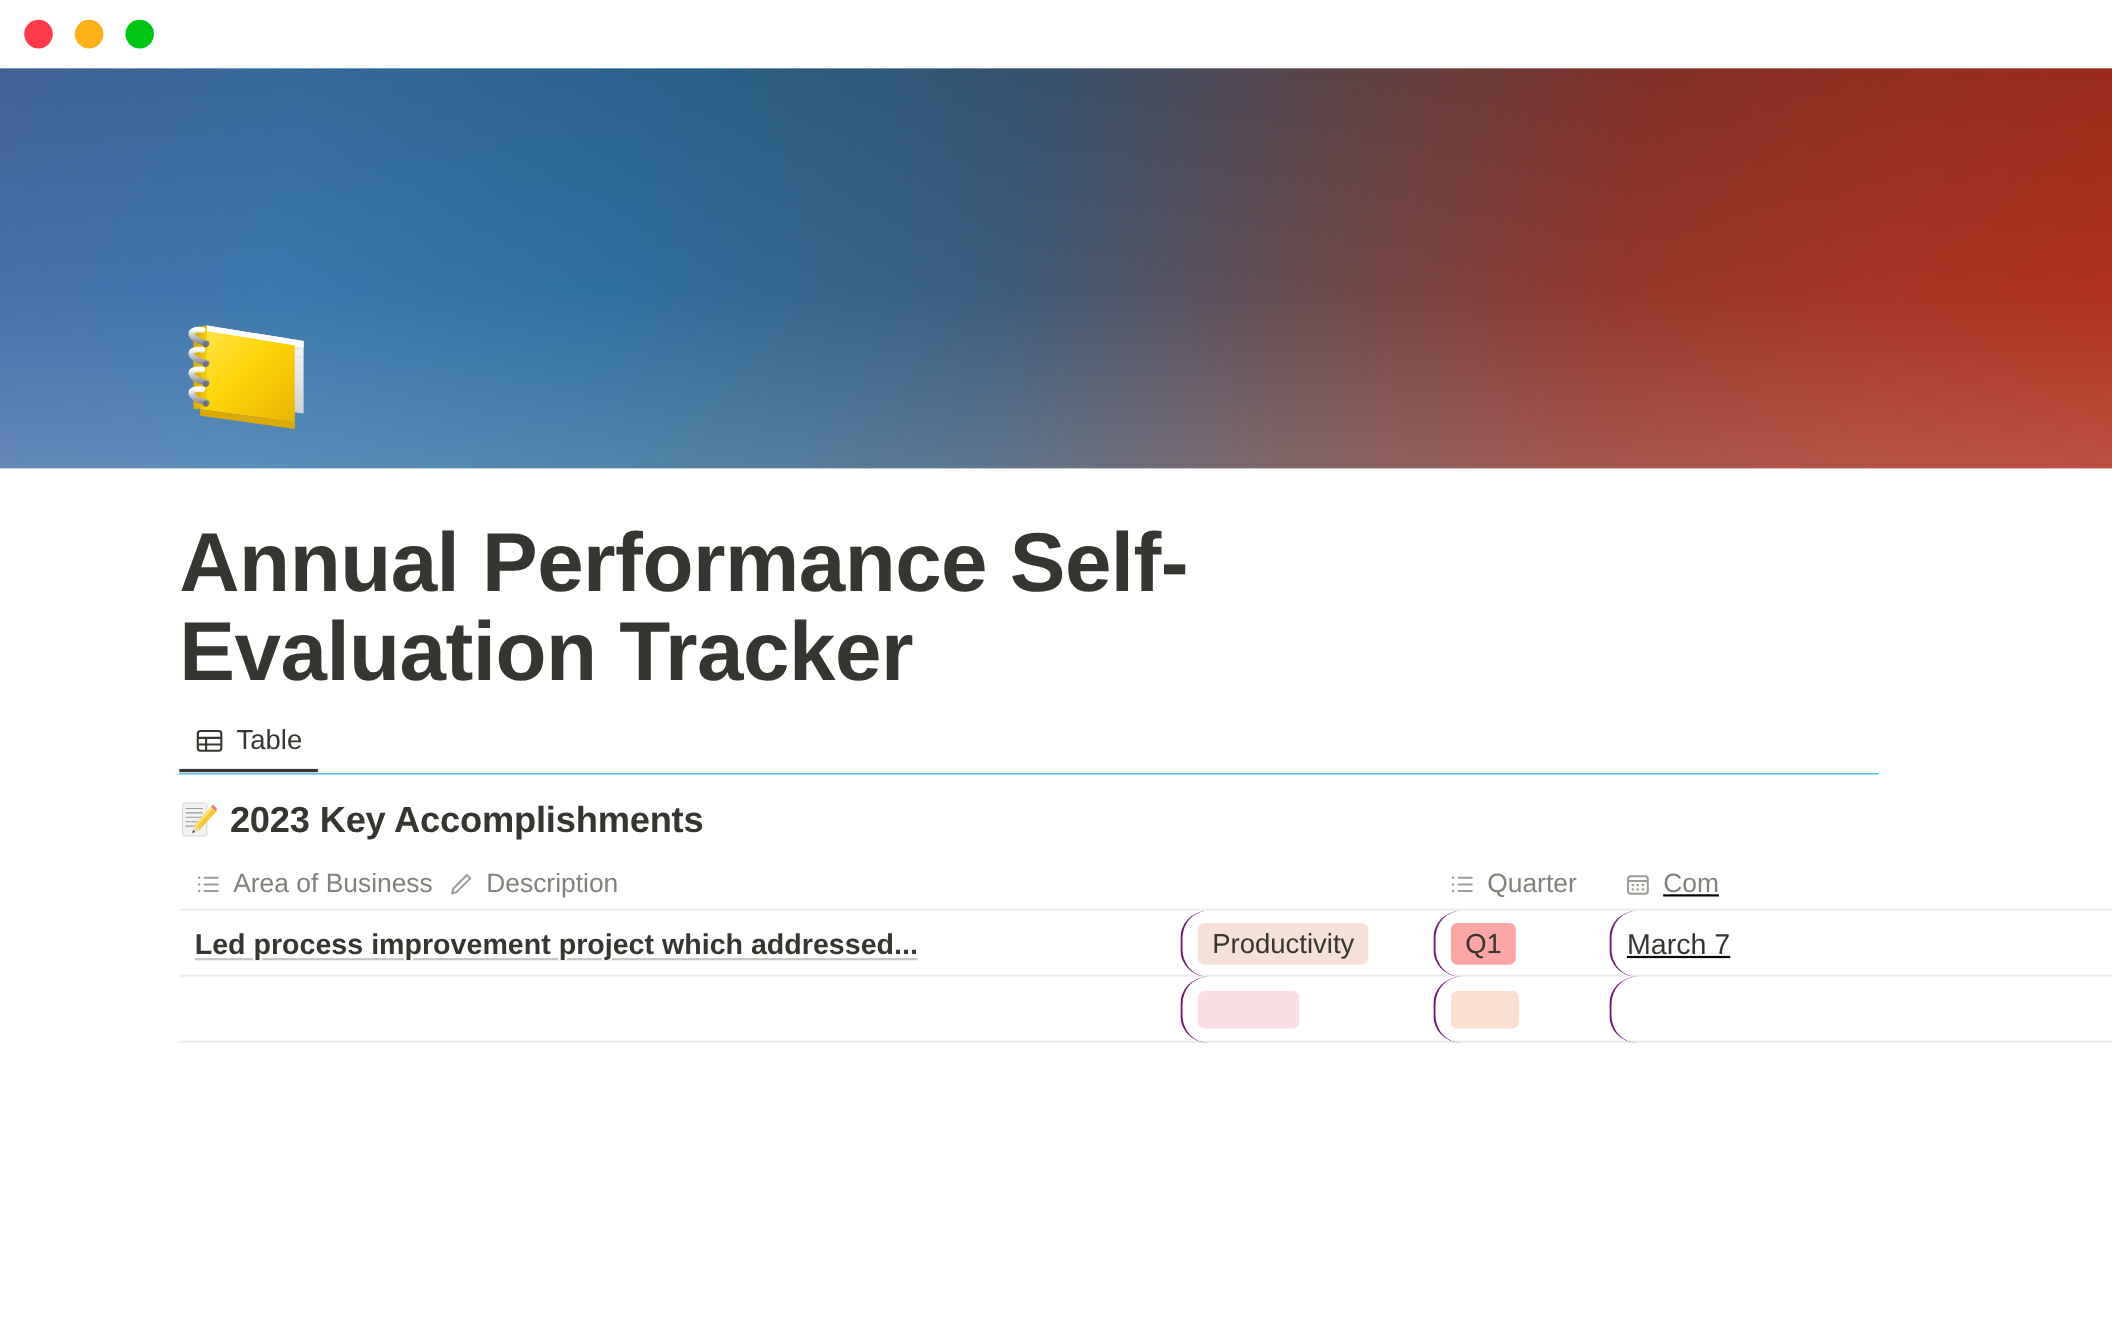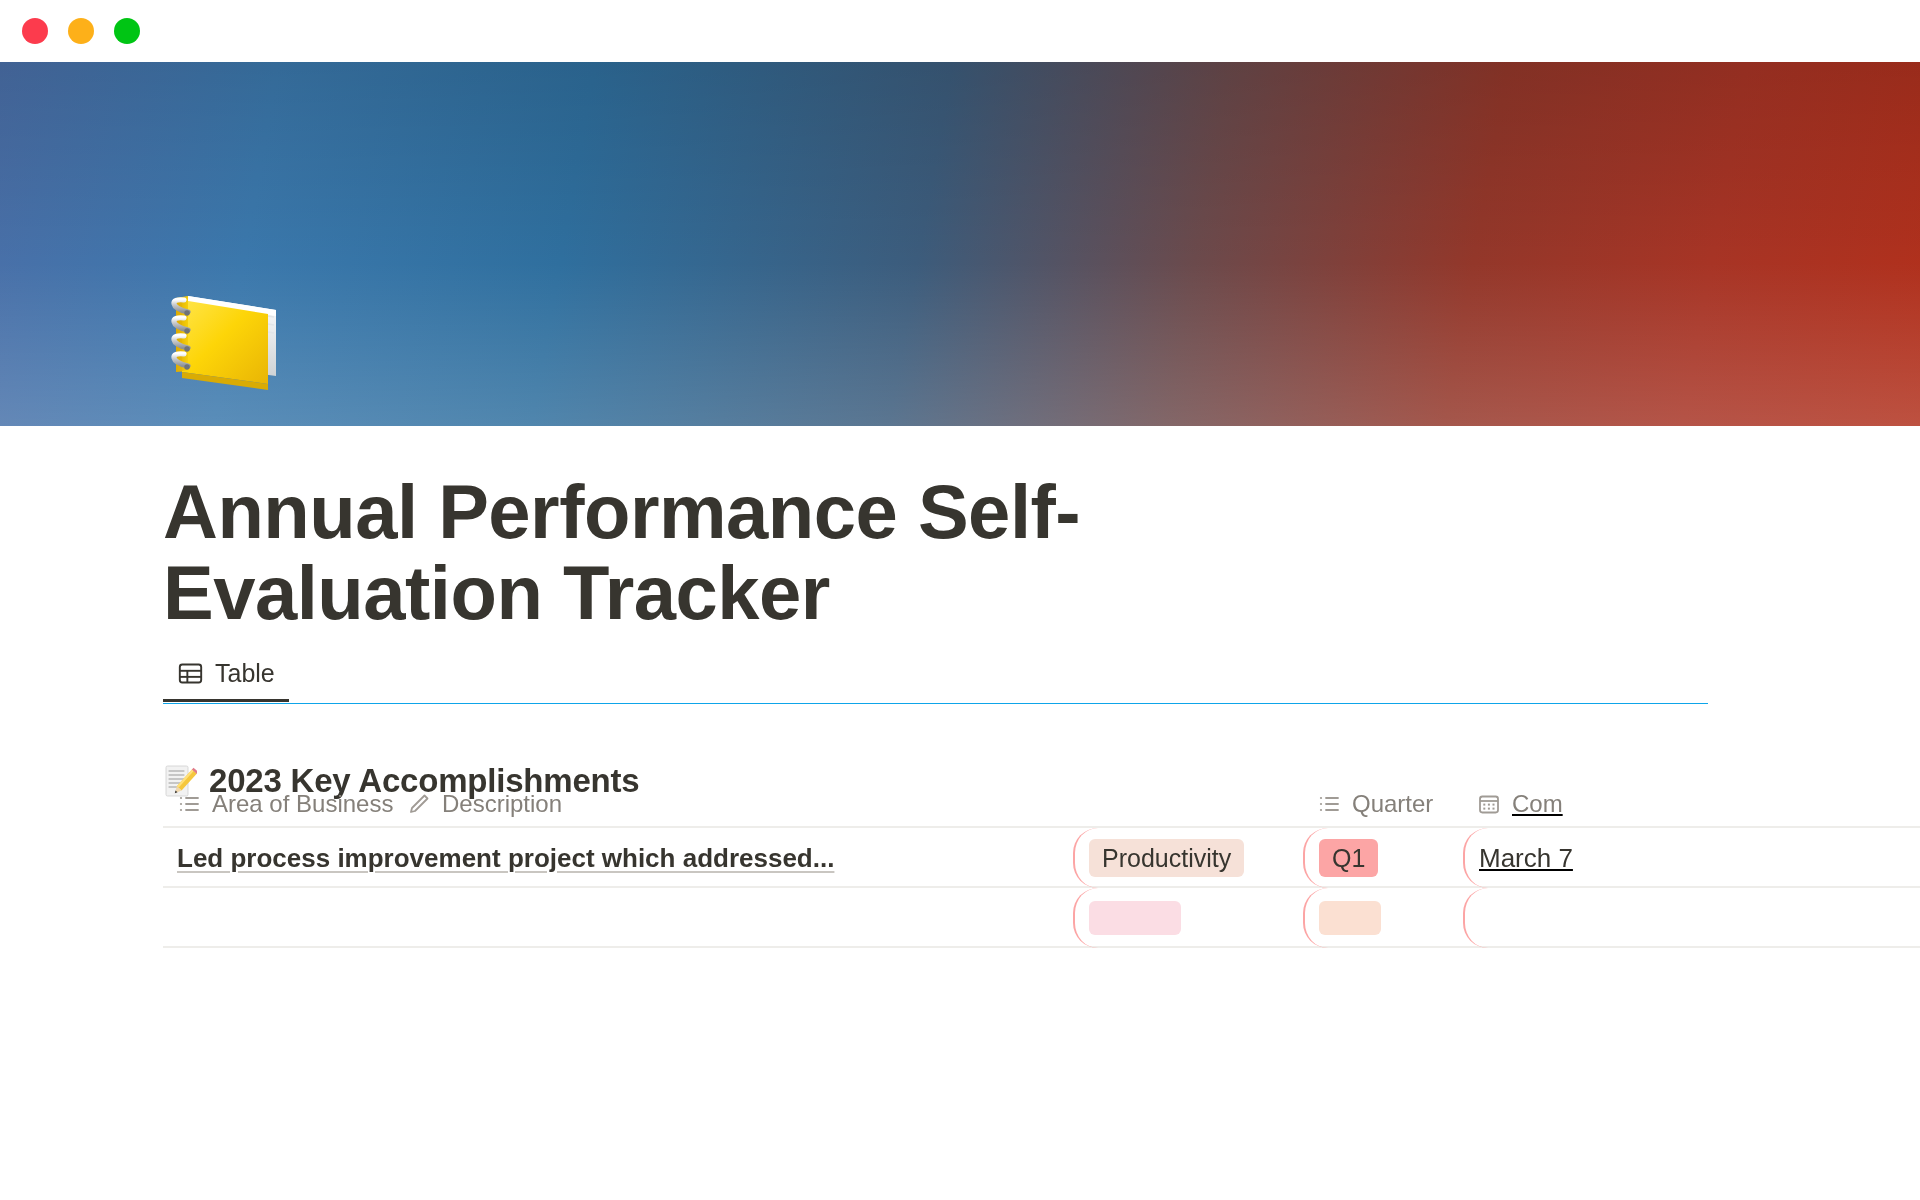--- a/index.html
+++ b/index.html
@@ -112,21 +112,20 @@
   .tab-icon { width: 27px; height: 27px; display: block; }
 
   
   #db-title-row {
     position: absolute;
     left: 163px;
     top: 300px;
     display: flex;
     align-items: center;
     gap: 12px;
-    margin-top: 36px;
   }
   #db-emoji { width: 34px; height: 34px; display: block; }
   #db-title {
     font-size: 33px;
     font-weight: 700;
     color: #37352f;
     letter-spacing: -0.2px;
   }
 
   
@@ -167,21 +166,21 @@
     height: 60px;
     border-bottom: 2px solid #eeedea;
   }
   .tbl-cell {
     display: flex;
     align-items: center;
     padding-left: 14px;
     height: 60px;
     overflow: hidden;
   }
-  .tbl-cell.bordered { border-left: 2px solid #fca5a5; border-radius: 25px; }
+  .tbl-cell.bordered { border-left: 2px solid #701a75; border-radius: 25px; }
 
   .cell-title {
     font-size: 26px;
     font-weight: 700;
     color: #37352f;
     text-decoration: underline;
     text-underline-offset: 4px;
     text-decoration-thickness: 1.5px;
     text-decoration-color: #c9c6c1;
     white-space: nowrap;

